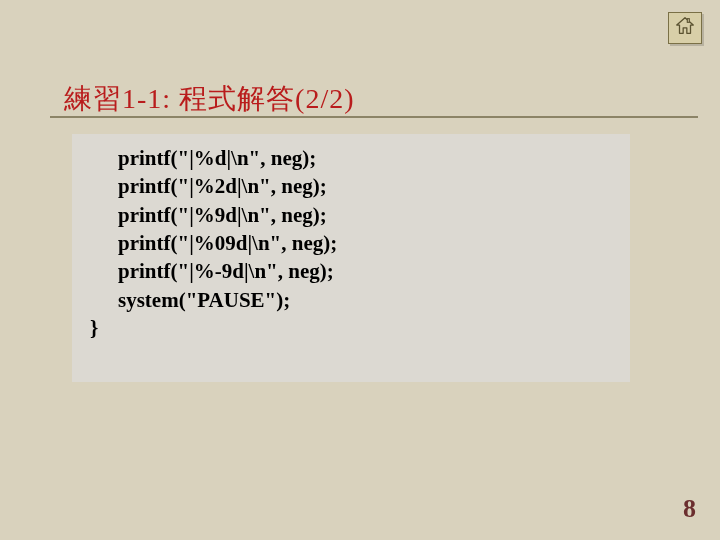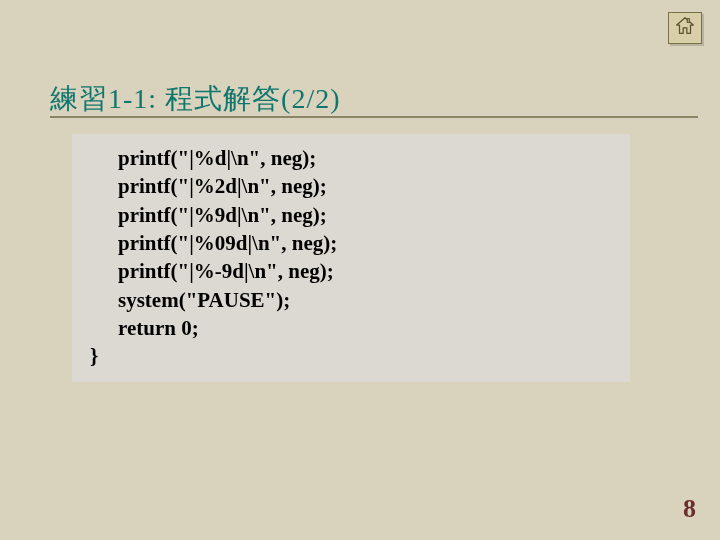--- a/index.html
+++ b/index.html
@@ -18,24 +18,24 @@
     background: #d8cfa8;
     border: 1px solid #7a7046;
     box-shadow: 2px 2px 0 rgba(0,0,0,0.15);
     display: flex;
     align-items: center;
     justify-content: center;
   }
   .home-btn svg { width: 22px; height: 22px; }
   .title {
     position: absolute;
-    left: 50px;
+    left: 64px;
     top: 80px;
     font-size: 28px;
-    color: #0f766e;
+    color: #b91c1c;
     letter-spacing: 1px;
     font-family: "DFKai-SB", "BiauKai", "PMingLiU", serif;
   }
   .underline {
     position: absolute;
     left: 50px;
     right: 22px;
     top: 116px;
     height: 2px;
     background: #8c8467;
@@ -84,17 +84,16 @@
 <div class="title">練習1-1: 程式解答(2/2)</div>
 <div class="underline"></div>
 
 <div class="codebox">
   <div class="codeline">printf("|%d|\n", neg);</div>
   <div class="codeline">printf("|%2d|\n", neg);</div>
   <div class="codeline">printf("|%9d|\n", neg);</div>
   <div class="codeline">printf("|%09d|\n", neg);</div>
   <div class="codeline">printf("|%-9d|\n", neg);</div>
   <div class="codeline">system("PAUSE");</div>
-  <div class="codeline">return 0;</div>
   <div class="codeline brace">}</div>
 </div>
 
 <div class="page-num">8</div>
 
 </body></html>

